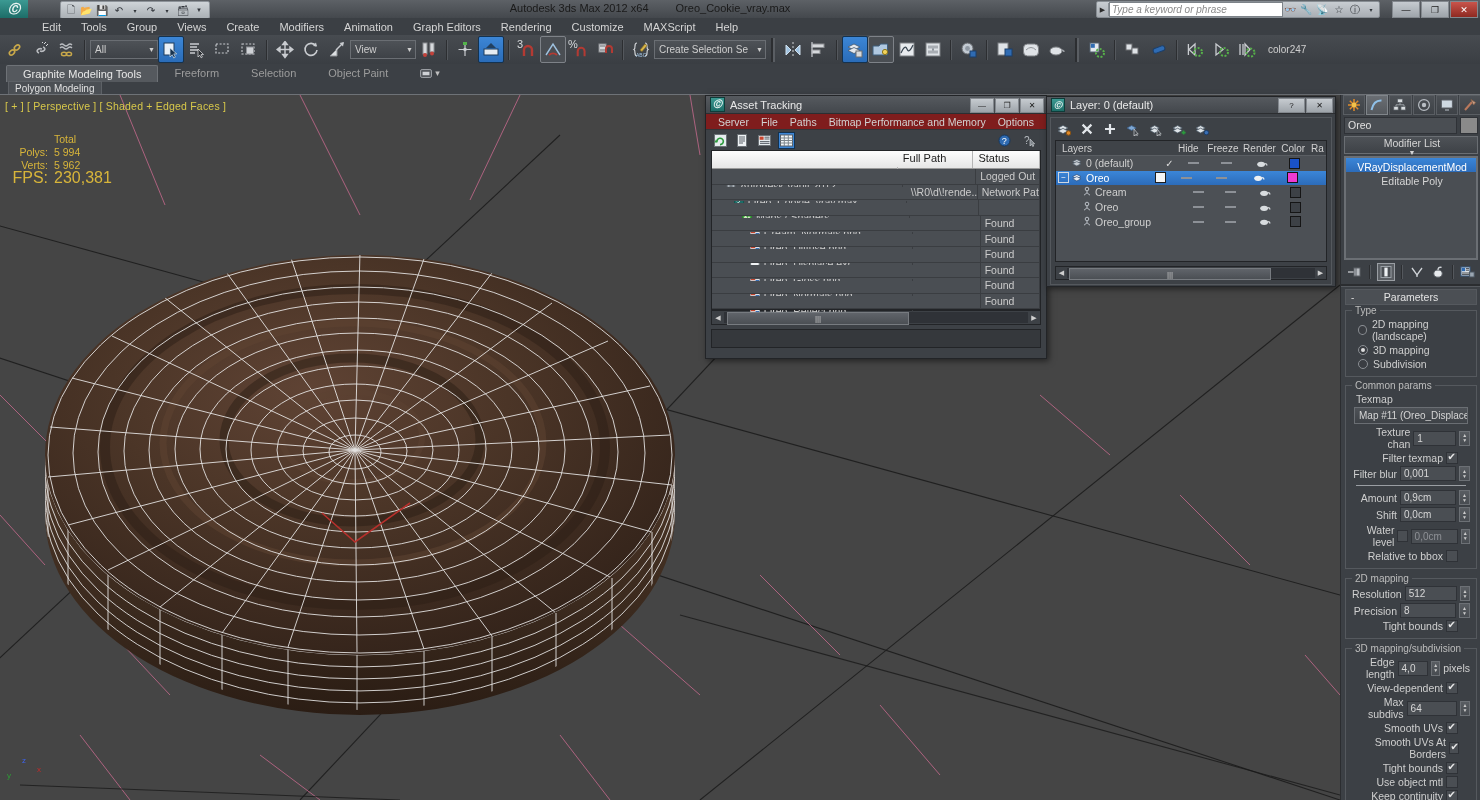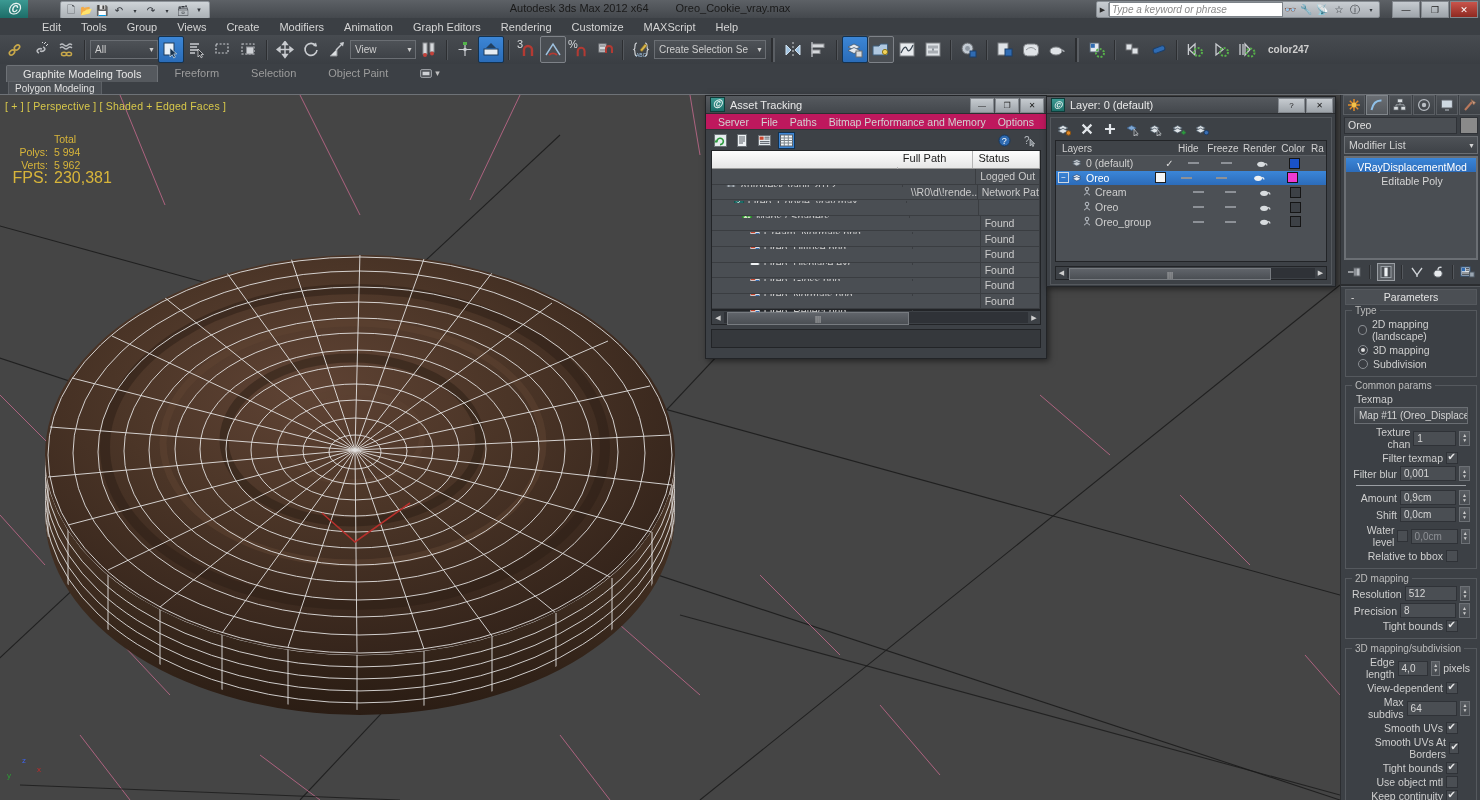--- a/index.html
+++ b/index.html
@@ -42,21 +42,21 @@
     display:flex;align-items:center;padding-left:2px;}
   .tbi{width:24px;height:25px;margin:0 0px;display:flex;align-items:center;justify-content:center;
     border:1px solid transparent;border-radius:2px;position:relative;}
   .tbi.sel{background:linear-gradient(#3c86d6,#2a6cb8);border-color:#14324f;}
   .tbi.selo{border:1px solid #7e8288;background:#4a4e53;}
   .sepv{width:1px;height:20px;background:#2c2e31;border-right:1px solid #54585d;margin:0 4px;}
   .sepv2{width:2px;height:24px;background:#2c2e31;border-right:2px solid #5a5e63;margin:0 5px;}
   .combo{height:17px;background:linear-gradient(#4e5257,#3e4247);border:1px solid #6a6e73;
     display:flex;align-items:center;justify-content:space-between;color:#cfcfcf;font-size:10px;padding:0 2px 0 4px;}
   .combo .cb-arrow{font-size:7px;color:#cfcfcf;}
-  .colorlab{color:#cfcfcf;font-size:10px;margin-left:8px;font-weight:bold;}
+  .colorlab{color:#cfcfcf;font-size:10px;margin-left:8px;}
 
   
   .ribbon{position:absolute;left:0;top:64px;width:1480px;height:31px;background:#3c4045;
     border-bottom:1px solid #2b2d30;}
   .rb-tabs{position:absolute;left:6px;top:1px;height:16px;display:flex;align-items:center;}
   .rb-tab{padding:1px 16px;color:#9c9c9c;font-size:11px;height:14px;line-height:14px;}
   .rb-tab.active{background:#55595e;color:#e8e8e8;border:1px solid #6e7277;border-bottom:none;border-radius:2px 2px 0 0;}
   .rb-dd{margin-left:16px;display:flex;align-items:center;gap:3px;color:#bfbfbf;font-size:9px;}
   .rb-sub{position:absolute;left:8px;top:17px;height:13px;background:#4b4f54;border:1px solid #5d6166;
     border-bottom:none;padding:0 6px;color:#e0e0e0;font-size:10px;line-height:13px;}
@@ -79,21 +79,21 @@
     background:#3d4146;border:1px solid #222427;box-shadow:2px 2px 6px rgba(0,0,0,.5);}
   .at-title{height:17px;background:linear-gradient(#565a5f,#43474c);border-bottom:1px solid #2c2e31;
     display:flex;align-items:center;padding-left:4px;}
   .at-title .ico{width:13px;height:13px;background:linear-gradient(#3c9a93,#1d6d68);
     border:1px solid #0f3c39;color:#e9f3f2;font-size:9px;font-weight:bold;font-style:italic;
     display:flex;align-items:center;justify-content:center;margin-right:5px;}
   .at-title .txt{color:#e9e9e9;font-size:11px;}
   .at-wb{position:absolute;right:2px;top:2px;display:flex;gap:1px;}
   .at-wb div{width:22px;height:13px;background:linear-gradient(#c6cbd0,#9ea4aa);border:1px solid #83888e;
     display:flex;align-items:center;justify-content:center;font-size:8px;color:#1a1a1a;}
-  .at-menu{height:15px;background:#be185d;display:flex;align-items:center;padding-left:6px;gap:0;
+  .at-menu{height:15px;background:#7f1d1d;display:flex;align-items:center;padding-left:6px;gap:0;
     border-bottom:1px solid #323539;}
   .at-menu span{color:#d2d2d2;font-size:10.5px;padding:0 6px;}
   .at-tb{height:20px;background:#3d4146;display:flex;align-items:center;padding-left:6px;gap:5px;position:relative;}
   .at-tb .ib{width:15px;height:15px;display:flex;align-items:center;justify-content:center;border:1px solid transparent;}
   .at-tb .ib.on{background:#3c86d6;border-color:#14324f;}
   .at-tb .right{position:absolute;right:8px;display:flex;gap:8px;}
   .at-grid{margin:0 5px;border:1px solid #222427;background:#4a4e53;}
   .at-head{display:flex;height:17px;background:linear-gradient(#fdfdfd,#e6e6e6);border-bottom:1px solid #9a9a9a;}
   .at-head div{font-size:11px;color:#1b1b1b;padding:1px 5px;border-right:1px solid #b5b5b5;overflow:hidden;white-space:nowrap;}
   .at-row{display:flex;height:14.6px;border-bottom:1px solid #3a3d41;}
@@ -146,21 +146,21 @@
     border-left:1px solid #2b2d30;overflow:hidden;}
   .cp-tabs{height:20px;display:flex;align-items:center;gap:1px;padding-left:2px;background:#3c4045;}
   .cp-tab{width:21px;height:18px;border:1px solid #5a5e63;background:linear-gradient(#4c5055,#3e4247);
     display:flex;align-items:center;justify-content:center;}
   .cp-tab.active{background:linear-gradient(#6a6e73,#55595e);border-color:#80858a;}
   .cp-name{margin:2px 3px;display:flex;align-items:center;gap:3px;}
   .cp-namefield{flex:1;height:15px;background:#4a4e53;border:1px solid #2f3237;color:#e0e0e0;
     font-size:10.5px;padding:0 3px;line-height:15px;}
   .cp-swatch{width:16px;height:15px;background:#8a8a8a;border:1px solid #2f3237;}
   .cp-modlist{margin:1px 3px;height:16px;background:linear-gradient(#4e5257,#3e4247);border:1px solid #6a6e73;
-    display:flex;align-items:center;justify-content:space-between;color:#d5d5d5;font-size:10.5px;padding:0 2px 0 4px;}
+    display:flex;align-items:center;justify-content:space-between;color:#d5d5d5;font-size:10.5px;padding:0 2px 0 4px;flex-direction:column;}
   .cp-stack{margin:2px 3px;height:100px;background:#4a4e53;border:2px solid #6b6f74;}
   .cp-stk-row{height:14px;display:flex;align-items:center;padding-left:2px;gap:3px;flex-direction:column;}
   .cp-stk-row.sel{background:linear-gradient(#3b86d8,#2c6cba);}
   .cp-stk-row span.t{font-size:10.5px;color:#d5d5d5;}
   .cp-stk-row.sel span.t{color:#fff;}
   .cp-stk-tb{margin:3px 3px;height:18px;display:flex;align-items:center;gap:5px;justify-content:center;}
   .cp-stk-tb .ib{width:16px;height:16px;display:flex;align-items:center;justify-content:center;}
   .cp-stk-tb .ib.on{border:1px solid #9a9ea3;background:#5a5e63;}
   .cp-div{height:2px;background:#2b2d30;border-bottom:1px solid #55595e;margin:2px 0;}
   .roll{margin:2px 4px;border:1px solid #55595e;}

